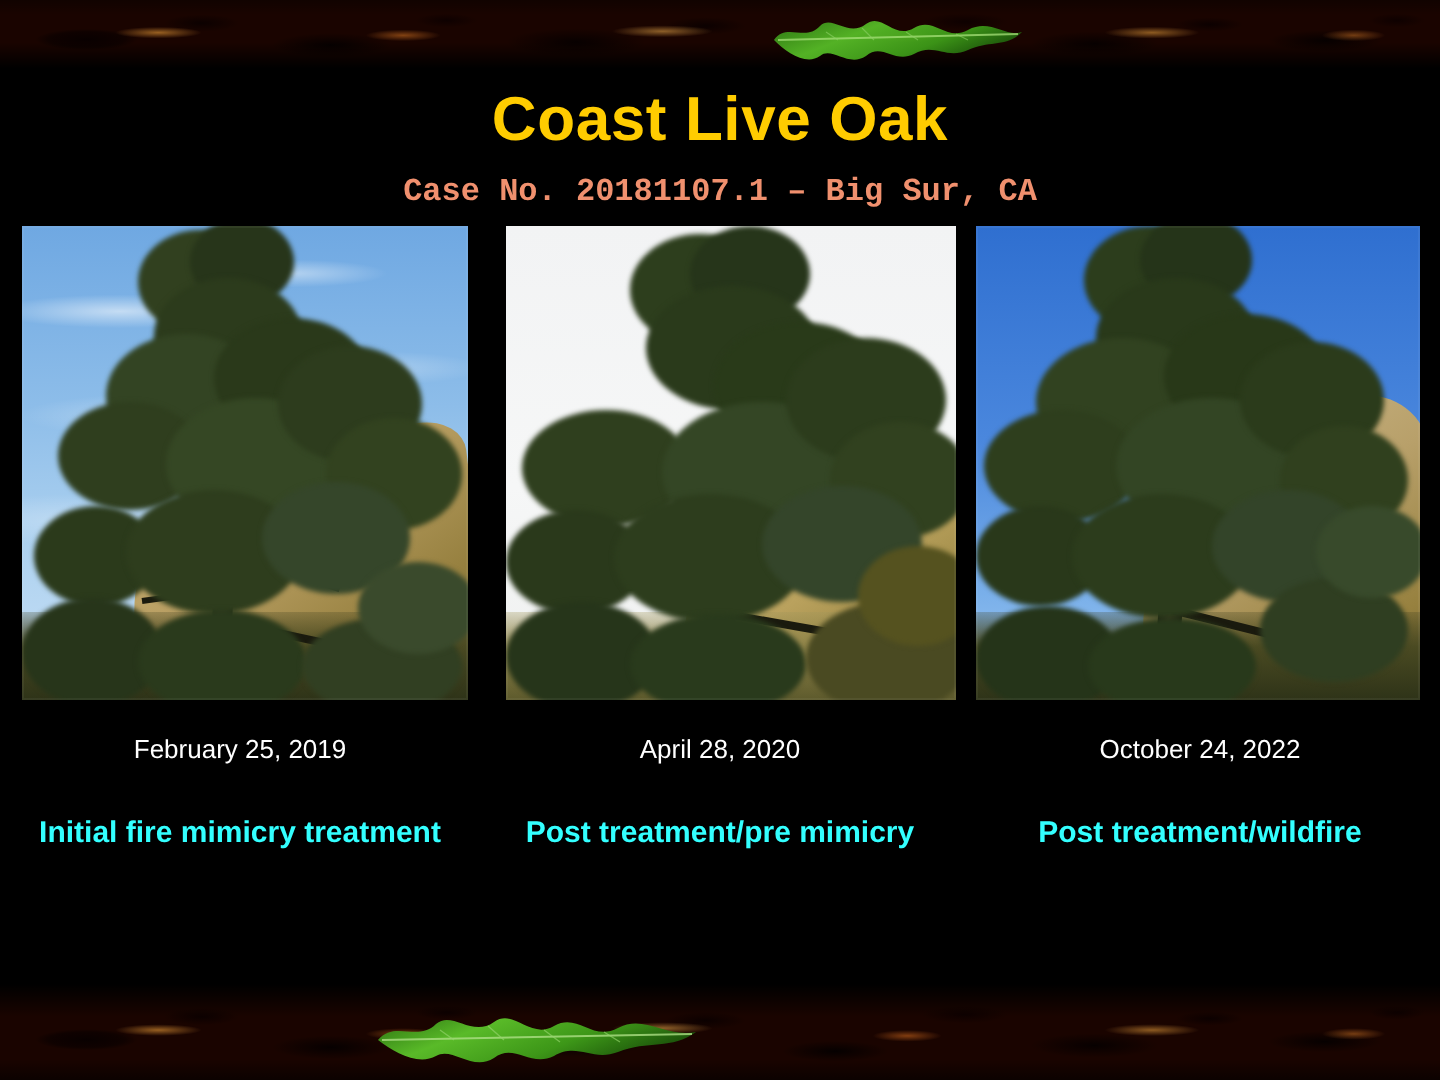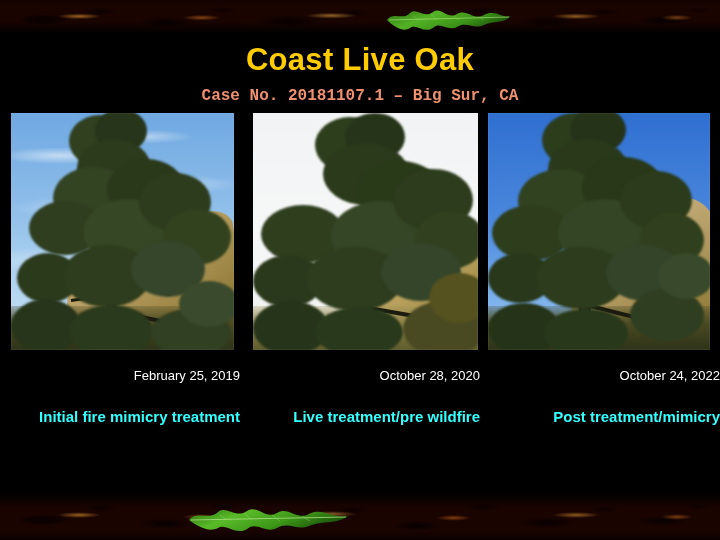--- a/index.html
+++ b/index.html
@@ -193,21 +193,21 @@
   
   .date-row, .caption-row {
     position: absolute;
     left: 0; right: 0;
     display: flex;
   }
   .date-row { top: 366px; }
   .caption-row { top: 408px; }
   .col {
     flex: 1 1 0;
-    text-align: right;
+    text-align: center;
   }
   .date-text {
     font-size: 13px;
     color: #ffffff;
     line-height: 1.2;
   }
   .caption-text {
     font-size: 15px;
     font-weight: bold;
     line-height: 1.2;
@@ -336,36 +336,36 @@
       <div class="blob" style="left:170px; top:140px; width:56px; height:46px; background:#384a2b;"></div>
     </div>
     <div class="photo-frame-line"></div>
   </div>
 
   <div class="date-row">
     <div class="col">
       <span class="date-text" style="color: rgb(255, 255, 255);">February 25, 2019</span>
     </div>
     <div class="col">
-      <span class="date-text" style="color: rgb(255, 255, 255);">October 28, 2020</span>
+      <span class="date-text" style="color: rgb(255, 255, 255);">April 28, 2020</span>
     </div>
     <div class="col">
       <span class="date-text" style="color: rgb(255, 255, 255);">October 24, 2022</span>
     </div>
   </div>
 
   <div class="caption-row">
     <div class="col">
       <span class="caption-text" style="color: rgb(51, 255, 255);">Initial fire mimicry treatment</span>
     </div>
     <div class="col">
-      <span class="caption-text" style="color: rgb(51, 255, 255);">Live treatment/pre wildfire</span>
-    </div>
-    <div class="col">
-      <span class="caption-text" style="color: rgb(51, 255, 255);">Post treatment/mimicry</span>
+      <span class="caption-text" style="color: rgb(51, 255, 255);">Post treatment/pre mimicry</span>
+    </div>
+    <div class="col">
+      <span class="caption-text" style="color: rgb(51, 255, 255);">Post treatment/wildfire</span>
     </div>
   </div>
 
   <div class="flame-border bottom">
     <div class="flame-layer flame-base"></div>
     <div class="flame-layer flame-blobs"></div>
     <div class="flame-layer flame-hots"></div>
     <div class="flame-layer flame-fade-bottom"></div>
 
     <div class="oak-leaf" style="left:186px; top:10px;">

